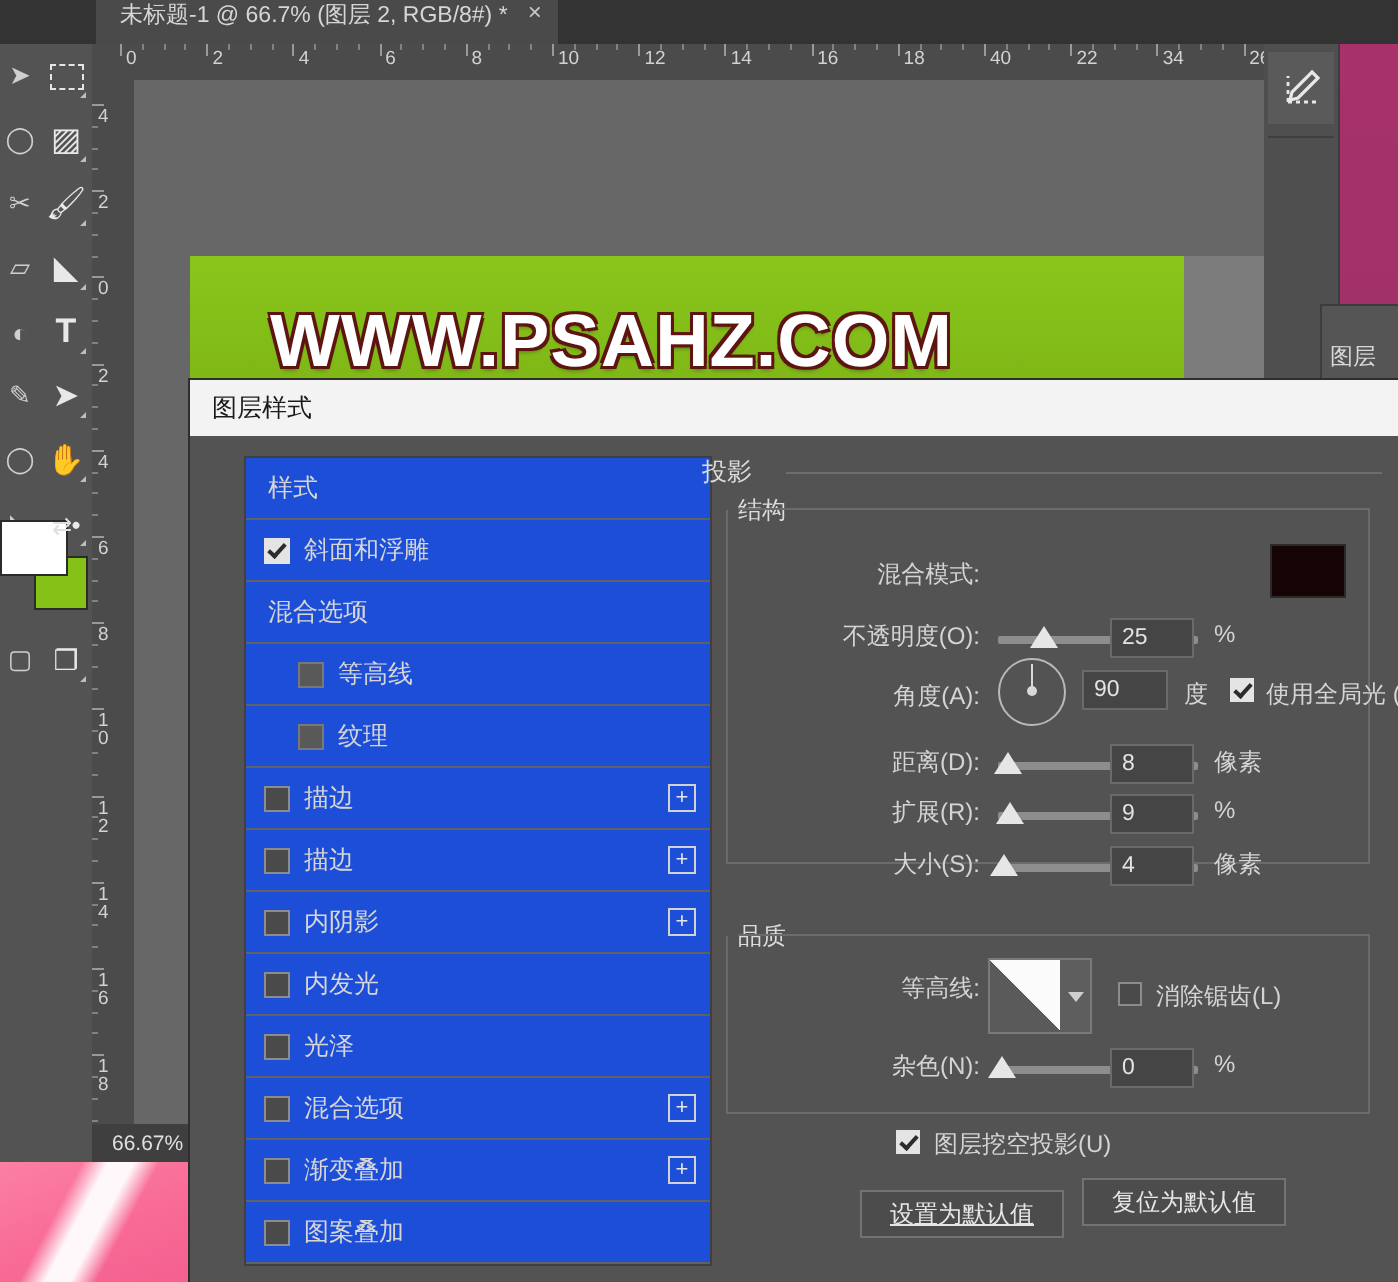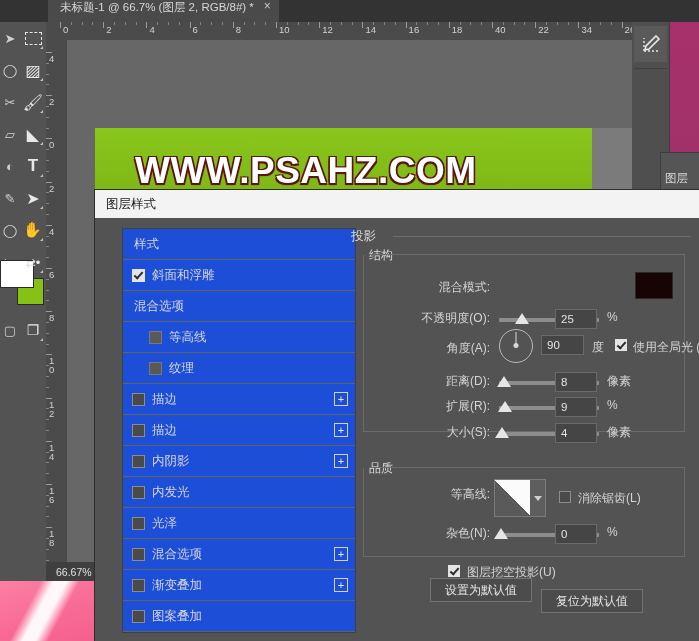--- a/index.html
+++ b/index.html
@@ -809,21 +809,21 @@
         <div class="slider-track" style="left:152px; top:305px; width:100px;"></div>
         <div class="slider-thumb" style="left:147px; top:300px;"></div>
         <div class="numbox" style="left:208px; top:296px; width:42px; height:20px;">
           <span>0</span>
         </div>
         <div class="unit" style="left:260px; top:297px;">%</div>
 
         <div class="cb-inline on" style="left:101px; top:337px;"></div>
         <div class="lbl-l" style="left:120px; top:336px;">图层挖空投影(U)</div>
 
-        <div class="btn" style="left:83px; top:350px; width:100px; height:22px;">
+        <div class="btn" style="left:83px; top:367px; width:100px; height:22px;text-decoration:underline;">
           <span>设置为默认值</span>
         </div>
         <div class="btn" style="left:194px; top:361px; width:100px; height:22px;">
           <span>复位为默认值</span>
         </div>
 
       </div>
     </div>
   </div>
 

